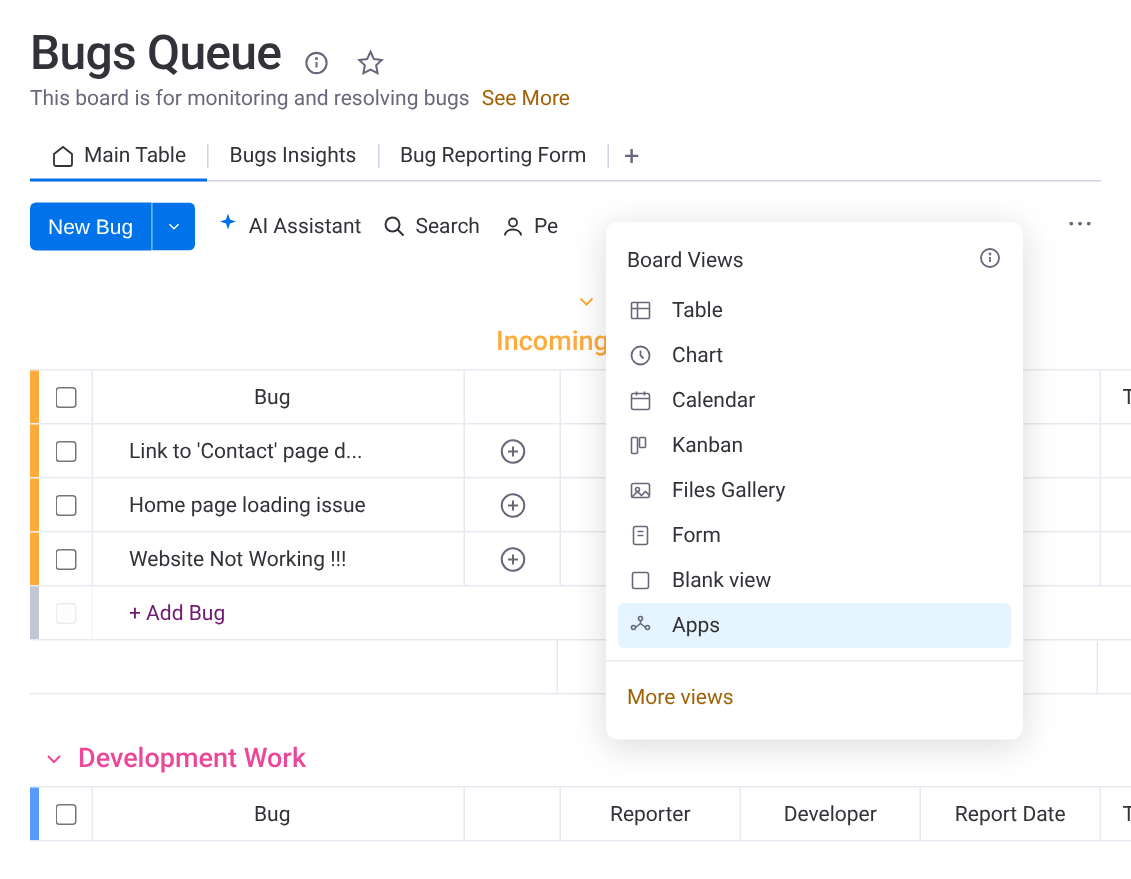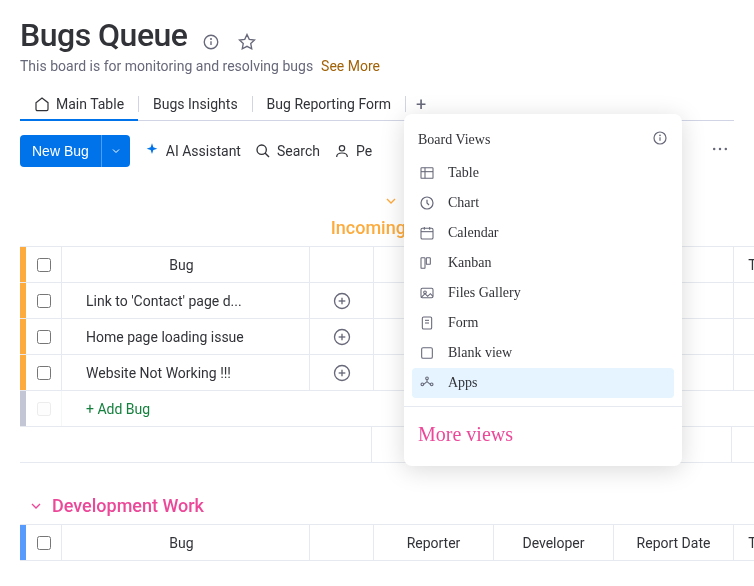--- a/index.html
+++ b/index.html
@@ -40,33 +40,33 @@
 .stripe.orange { background: #fdab3d; }
 .stripe.blue { background: #579bfc; }
 .stripe.muted { background: #c3c6d4; }
 .chk { width: 36px; display: flex; align-items: center; justify-content: center; border-right: 1px solid #e6e9ef; flex-shrink: 0; }
 .chk input { width: 14px; height: 14px; accent-color: #0073ea; }
 .cell { display: flex; align-items: center; justify-content: center; border-right: 1px solid #e6e9ef; font-size: 14px; padding: 0 8px; overflow: hidden; white-space: nowrap; text-overflow: ellipsis; flex-shrink: 0; }
 .cell.name { width: 248px; justify-content: flex-start; padding-left: 24px; }
 .cell.chat { width: 64px; color: #676879; }
 .cell.med { width: 120px; }
 .cell.time { width: 60px; border-right: none; }
-.add-bug { color: #15803d; padding-left: 24px; }
+.add-bug { color: #701a75; padding-left: 24px; }
 .play-btn-wrap { display:flex; align-items:center; justify-content:center; width:100%;}
 .row.footer-row { height: 36px; }
 .footer-spacer { flex: 0 0 352px; border-right: 1px solid #e6e9ef; }
 
 
-.popover { position: absolute; top: 114px; left: 404px; width: 278px; background: #fff; border-radius: 8px; box-shadow: 0 4px 24px rgba(0,0,0,0.15); padding: 12px 0; z-index: 100; font-family: Liberation Serif, serif; }
+.popover { position: absolute; top: 148px; left: 404px; width: 278px; background: #fff; border-radius: 8px; box-shadow: 0 4px 24px rgba(0,0,0,0.15); padding: 12px 0; z-index: 100; }
 .pop-header { display: flex; align-items: center; justify-content: space-between; padding: 4px 14px 8px 14px; font-size: 14px; color: #323338; }
 .pop-item { display: flex; align-items: center; gap: 12px; padding: 7px 14px; font-size: 14px; color: #323338; cursor: pointer; }
 .pop-item .pop-icon { width: 18px; display: flex; align-items: center; justify-content: center; color: #676879; }
 .pop-item.selected { background: #e5f4ff; border-radius: 4px; margin: 0 8px; padding: 7px 6px; }
 .pop-sep { height: 1px; background: #e6e9ef; margin: 8px 0; }
-.pop-more { padding: 8px 14px; font-size: 20px; color: #ec4899; cursor: pointer; }
+.pop-more { padding: 8px 14px; font-size: 14px; color: #a16207; cursor: pointer; }
 </style>
 </head>
 <body>
 
 <div class="header-area">
   <div class="title-row">
     <h1 class="title">Bugs Queue</h1>
     <span class="icon-btn">
       <svg width="18" height="18" viewBox="0 0 24 24" fill="none" stroke="currentColor" stroke-width="1.8">
           <circle cx="12" cy="12" r="9"></circle>

